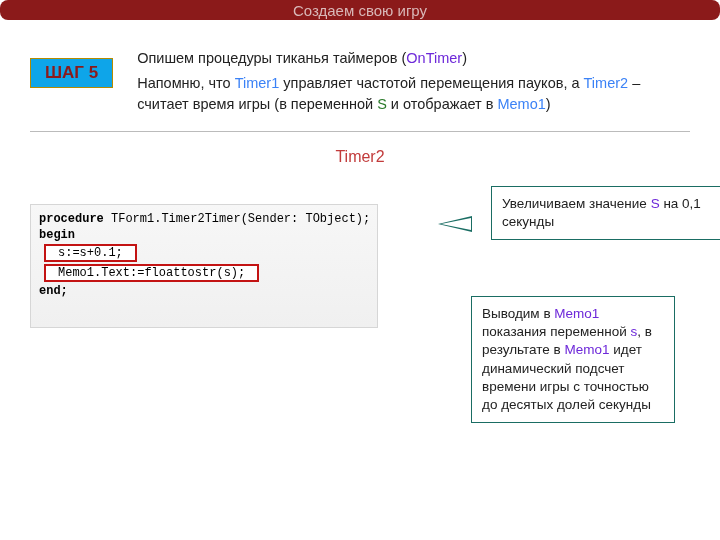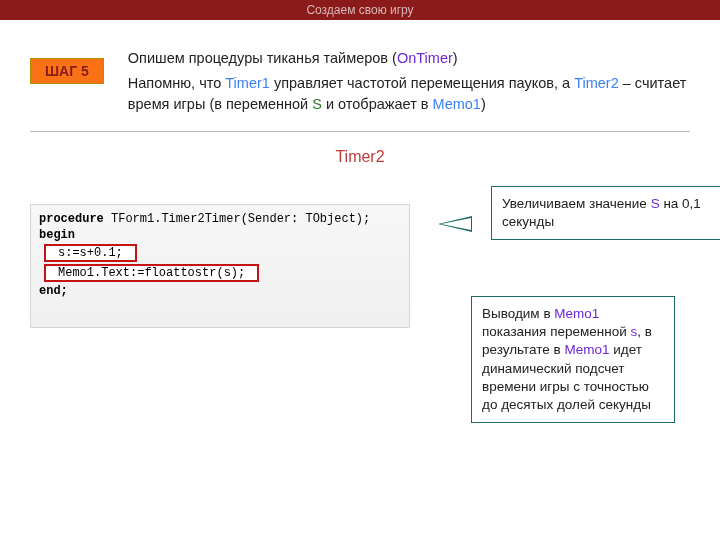--- a/index.html
+++ b/index.html
@@ -7,40 +7,41 @@
       width: 720px;
       height: 540px;
       font-family: Arial, sans-serif;
       background: #fff;
       position: relative;
     }
     .banner {
       background: #8b1a1a;
       color: #d9b8b8;
       text-align: center;
-      font-size: 12px;
+      font-size: 15px;
       padding: 2px 0;
       height: 20px;
       line-height: 17px;
+      border-radius: 8px;
     }
     .content {
       padding: 28px 30px 0 30px;
     }
     .step-row {
       display: flex;
       align-items: flex-start;
       gap: 24px;
       margin-bottom: 8px;
     }
     .step-badge {
-      background: #f97316;
+      background: #0ea5e9;
       border: 1px solid #b58b00;
       color: #8b1a1a;
       font-weight: bold;
-      font-size: 14px;
+      font-size: 17px;
       padding: 4px 14px;
       white-space: nowrap;
       flex-shrink: 0;
       margin-top: 10px;
     }
     .intro { font-size: 14.5px; color: #222; line-height: 1.45; }
     .intro-line2 { margin-top: 4px; }
     .k-red { color: #6d28d9; text-align: right; }
     .k-blue { color: #3b82f6; }
     .k-green { color: #2a7a2a; }
@@ -52,21 +53,21 @@
     .timer-label {
       text-align: center;
       color: #c23b3b;
       font-size: 16px;
       margin-bottom: 20px;
     }
     .lower { position: relative; height: 320px; }
     .code-panel {
       position: absolute;
       left: 0; top: 18px;
-      width: 380px;
+      width: 348px;
       background: linear-gradient(#f7f7f7, #f0f0f0);
       border: 1px solid #d6d6d6;
       padding: 6px 0 28px 0;
       font-family: "Courier New", monospace;
       font-size: 12px;
       color: #000;
     }
     .code-panel .line { padding: 1px 8px; white-space: nowrap; }
     .code-panel .boxed {
       border: 2px solid #c31313;

